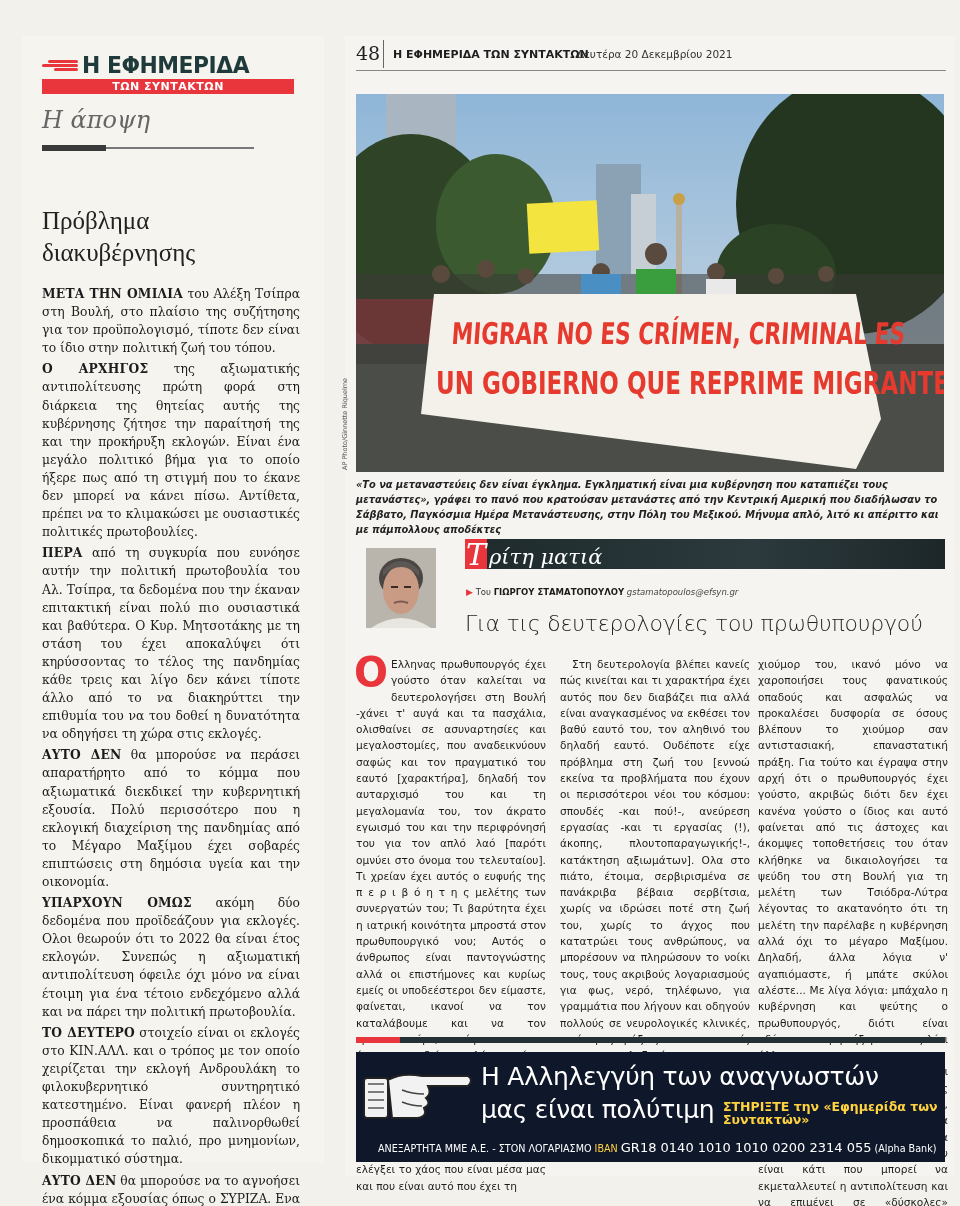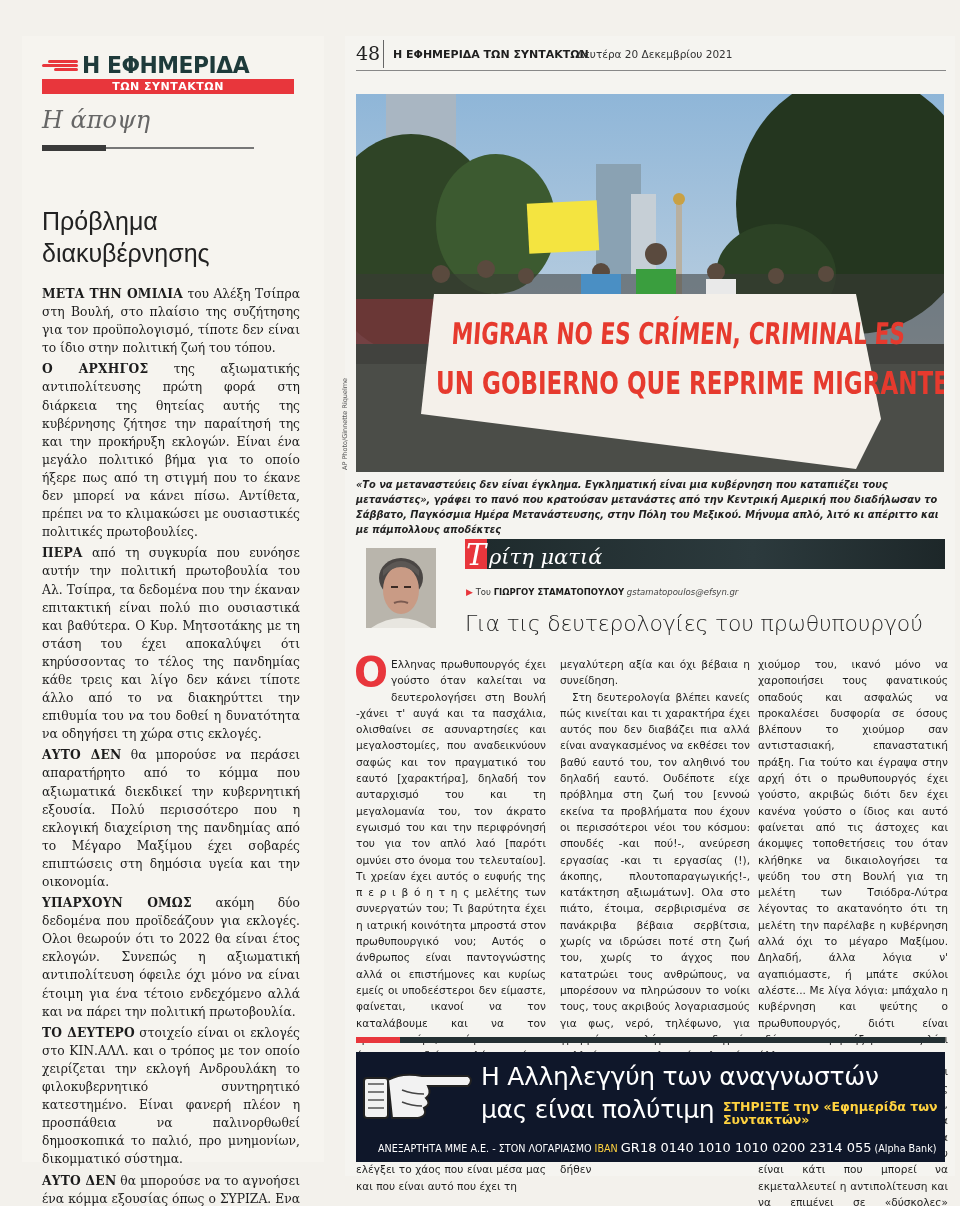--- a/index.html
+++ b/index.html
@@ -11,21 +11,21 @@
   
   .logo { position:absolute; left:42px; top:52px; width:254px; }
   .logo-top { display:flex; align-items:center; }
   .logo-speed { width:36px; height:16px; position:relative; margin-right:4px; }
   .logo-speed span { position:absolute; right:0; height:3px; background:#e8363c; border-radius:2px; }
   .logo-name { font-family:"DejaVu Sans", sans-serif; font-weight:bold; font-size:23px; color:#1e3a3a; letter-spacing:-0.5px; transform:scaleX(0.95); transform-origin:left; white-space:nowrap; }
   .logo-sub { margin-top:1px; background:#e8363c; color:#fff; font-family:"DejaVu Sans", sans-serif; font-weight:bold; font-size:11px; text-align:center; letter-spacing:0.5px; padding:1px 0; width:252px; }
   .section-tag { position:absolute; left:42px; top:106px; font-family:"DejaVu Serif", serif; font-style:italic; font-size:24px; color:#666; }
   .section-rule { position:absolute; left:42px; top:147px; width:212px; height:2px; background:#777; }
   .section-rule-thick { position:absolute; left:42px; top:145px; width:64px; height:6px; background:#3a3a3a; }
-  .editorial-title { position:absolute; left:42px; top:205px; width:260px; font-family:Liberation Sans, sans-serif; font-weight:300; font-size:25px; line-height:32px; color:#222; }
+  .editorial-title { position:absolute; left:42px; top:205px; width:260px; font-family:Liberation Serif, serif; font-weight:300; font-size:25px; line-height:32px; color:#222; }
   .editorial-body { position:absolute; left:42px; top:285px; width:258px; font-size:12.3px; line-height:18.1px; text-align:justify; }
   .editorial-body p { margin:0 0 3px 0; }
   .editorial-body b { font-family:"DejaVu Serif", serif; font-weight:bold; letter-spacing:0.2px; }
 
   
   .page-num { position:absolute; left:356px; top:42px; font-family:"DejaVu Serif", serif; font-size:19px; color:#222; }
   .header-divider { position:absolute; left:383px; top:40px; width:1px; height:28px; background:#666; }
   .header-pub { position:absolute; left:393px; top:48px; font-family:"DejaVu Sans", sans-serif; font-weight:bold; font-size:11px; color:#1e1e1e; }
   .header-date { position:absolute; left:577px; top:48px; font-family:"DejaVu Sans", sans-serif; font-size:10.5px; color:#333; }
   .header-rule { position:absolute; left:356px; top:70px; width:590px; height:1px; background:#888; }
@@ -176,21 +176,20 @@
   <span>Του</span>
   <b>ΓΙΩΡΓΟΥ ΣΤΑΜΑΤΟΠΟΥΛΟΥ</b>
   <i>gstamatopoulos@efsyn.gr</i>
 </div>
 <div class="column-title">Για τις δευτερολογίες του πρωθυπουργού</div>
 
 <div class="col-body col1">
   <p><span class="dropcap">Ο</span><span>Ελληνας πρωθυπουργός έχει γούστο όταν καλείται να δευτερολογήσει στη Βουλή -χάνει τ' αυγά και τα πασχάλια, ολισθαίνει σε ασυναρτησίες και μεγαλοστομίες, που αναδεικνύουν σαφώς και τον πραγματικό του εαυτό [χαρακτήρα], δηλαδή τον αυταρχισμό του και τη μεγαλομανία του, τον άκρατο εγωισμό του και την περιφρόνησή του για τον απλό λαό [παρότι ομνύει στο όνομα του τελευταίου]. Τι χρείαν έχει αυτός ο ευφυής της π ε ρ ι β ό η τ η ς μελέτης των συνεργατών του; Τι βαρύτητα έχει η ιατρική κοινότητα μπροστά στον πρωθυπουργικό νου; Αυτός ο άνθρωπος είναι παντογνώστης αλλά οι επιστήμονες και κυρίως εμείς οι υποδεέστεροι δεν είμαστε, φαίνεται, ικανοί να τον καταλάβουμε και να τον εμπιστευτούμε, άφωνοι και άπρακτοι, διότι, ελάτε τώρα, αυτός μιλάει και αυτός πάλι πράττει για εμάς [τους αδαείς]. Να, όμως, που στη δευτερολογία του ο κ. Μητσοτάκης υψώνει τον θρίαμβο του ναρκισσισμού του ακριβώς διότι δεν μπορεί να ελέγξει το χάος που είναι μέσα μας και που είναι αυτό που έχει τη</span></p>
 </div>
 <div class="col-body col2">
-  <p>μεγαλύτερη αξία και όχι βέβαια η συνείδηση.</p>
   <p class="ind">Στη δευτερολογία βλέπει κανείς πώς κινείται και τι χαρακτήρα έχει αυτός που δεν διαβάζει πια αλλά είναι αναγκασμένος να εκθέσει τον βαθύ εαυτό του, τον αληθινό του δηλαδή εαυτό. Ουδέποτε είχε πρόβλημα στη ζωή του [εννοώ εκείνα τα προβλήματα που έχουν οι περισσότεροι νέοι του κόσμου: σπουδές -και πού!-, ανεύρεση εργασίας -και τι εργασίας (!), άκοπης, πλουτοπαραγωγικής!-, κατάκτηση αξιωμάτων]. Ολα στο πιάτο, έτοιμα, σερβιρισμένα σε πανάκριβα βέβαια σερβίτσια, χωρίς να ιδρώσει ποτέ στη ζωή του, χωρίς το άγχος που κατατρώει τους ανθρώπους, να μπορέσουν να πληρώσουν το νοίκι τους, τους ακριβούς λογαριασμούς για φως, νερό, τηλέφωνο, για γραμμάτια που λήγουν και οδηγούν πολλούς σε νευρολογικές κλινικές, σε άνομες πράξεις -τι να πει κανείς για τους «γαλαζοαίματους».</p>
   <p class="ind">Ασε που θεωρεί τον πρωθυπουργικό θώκο κάτι σαν νόμιμη (!) κληρονομιά του.</p>
   <p class="ind">Προβλέψιμο δε και φτηνό το δήθεν</p>
 </div>
 <div class="col-body col3">
   <p>χιούμορ του, ικανό μόνο να χαροποιήσει τους φανατικούς οπαδούς και ασφαλώς να προκαλέσει δυσφορία σε όσους βλέπουν το χιούμορ σαν αντιστασιακή, επαναστατική πράξη. Για τούτο και έγραψα στην αρχή ότι ο πρωθυπουργός έχει γούστο, ακριβώς διότι δεν έχει κανένα γούστο ο ίδιος και αυτό φαίνεται από τις άστοχες και άκομψες τοποθετήσεις του όταν κλήθηκε να δικαιολογήσει τα ψεύδη του στη Βουλή για τη μελέτη των Τσιόδρα-Λύτρα λέγοντας το ακατανόητο ότι τη μελέτη την παρέλαβε η κυβέρνηση αλλά όχι το μέγαρο Μαξίμου. Δηλαδή, άλλα λόγια ν' αγαπιόμαστε, ή μπάτε σκύλοι αλέστε... Με λίγα λόγια: μπάχαλο η κυβέρνηση και ψεύτης ο πρωθυπουργός, διότι είναι αδύνατον να μην ήξερε -και ας λέει άλλα...</p>
   <p class="ind">Οτι είναι αλαζόνας και υπερόπτης ο πρωθυπουργός, όπως πολλοί πρωθυπουργοί άλλωστε, είναι εξ αρχής γνωστό, ότι «τα χάνει» όμως στην πρώτη δυσκολία και όταν μιλάει εκτός χειρογράφου είναι κάτι που μπορεί να εκμεταλλευτεί η αντιπολίτευση και να επιμένει σε «δύσκολες» ερωτήσεις προς αυτόν. Απλή διαδικασία.</p>
 </div>
 
 <div class="bottom-rule-red"></div>

